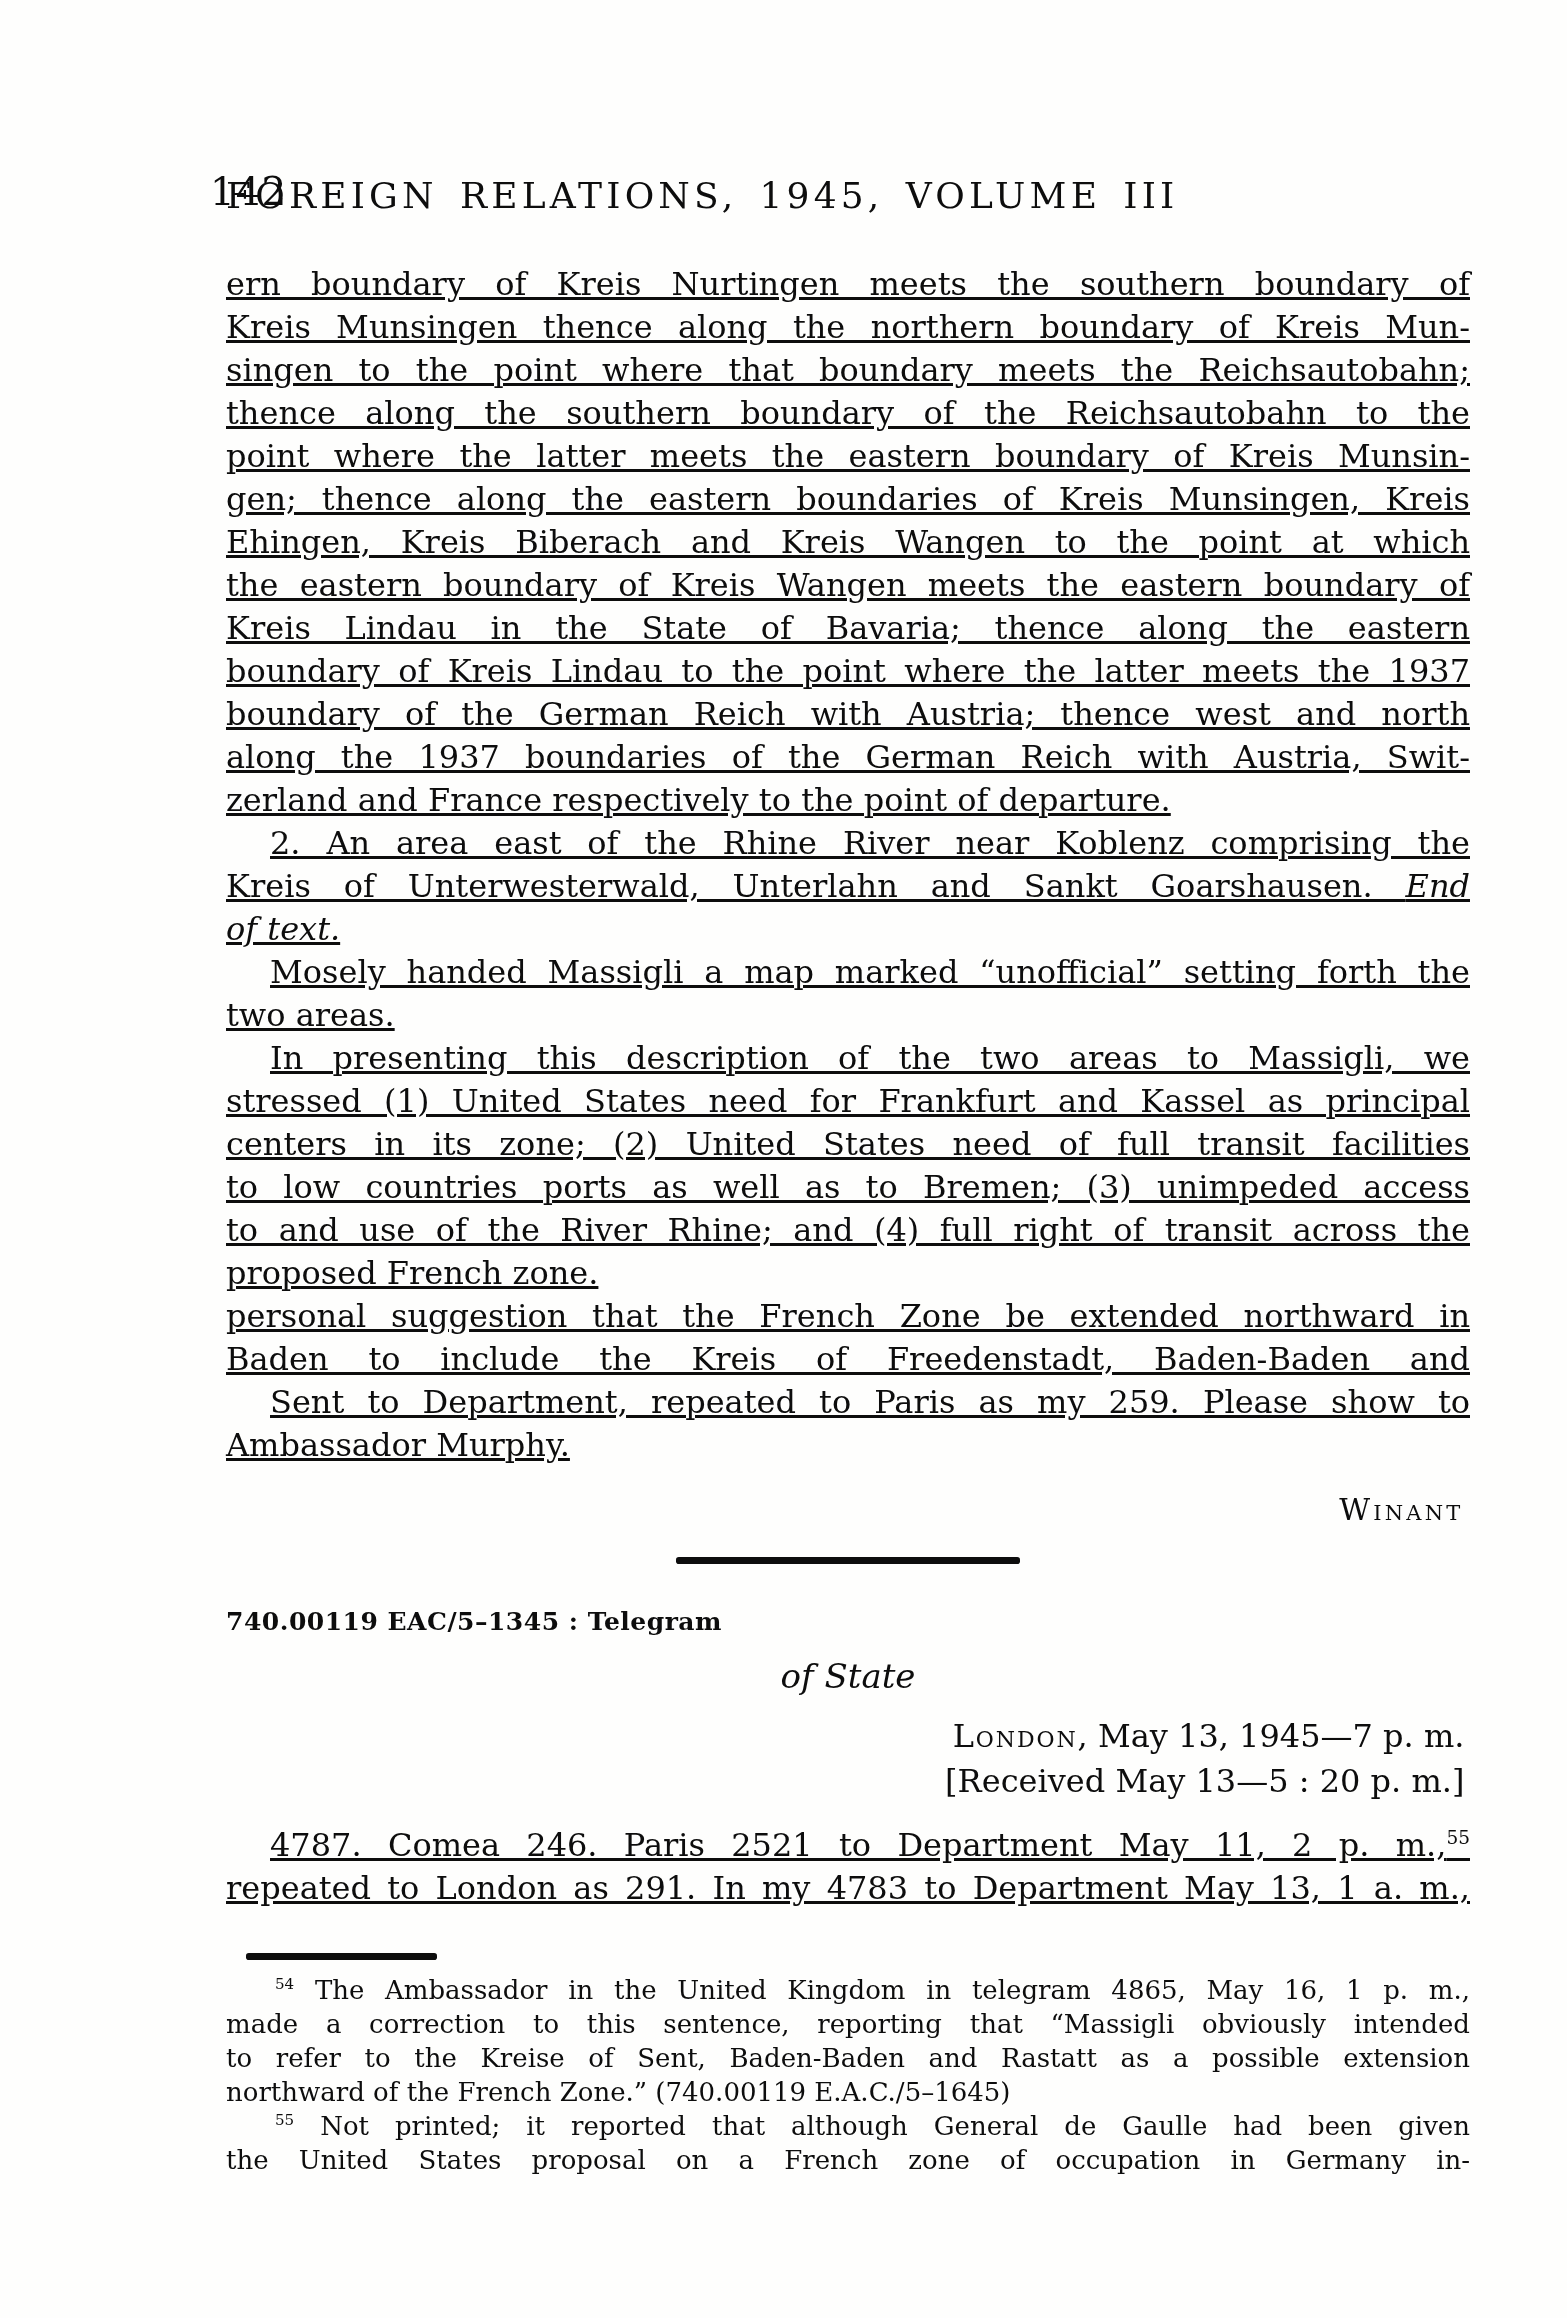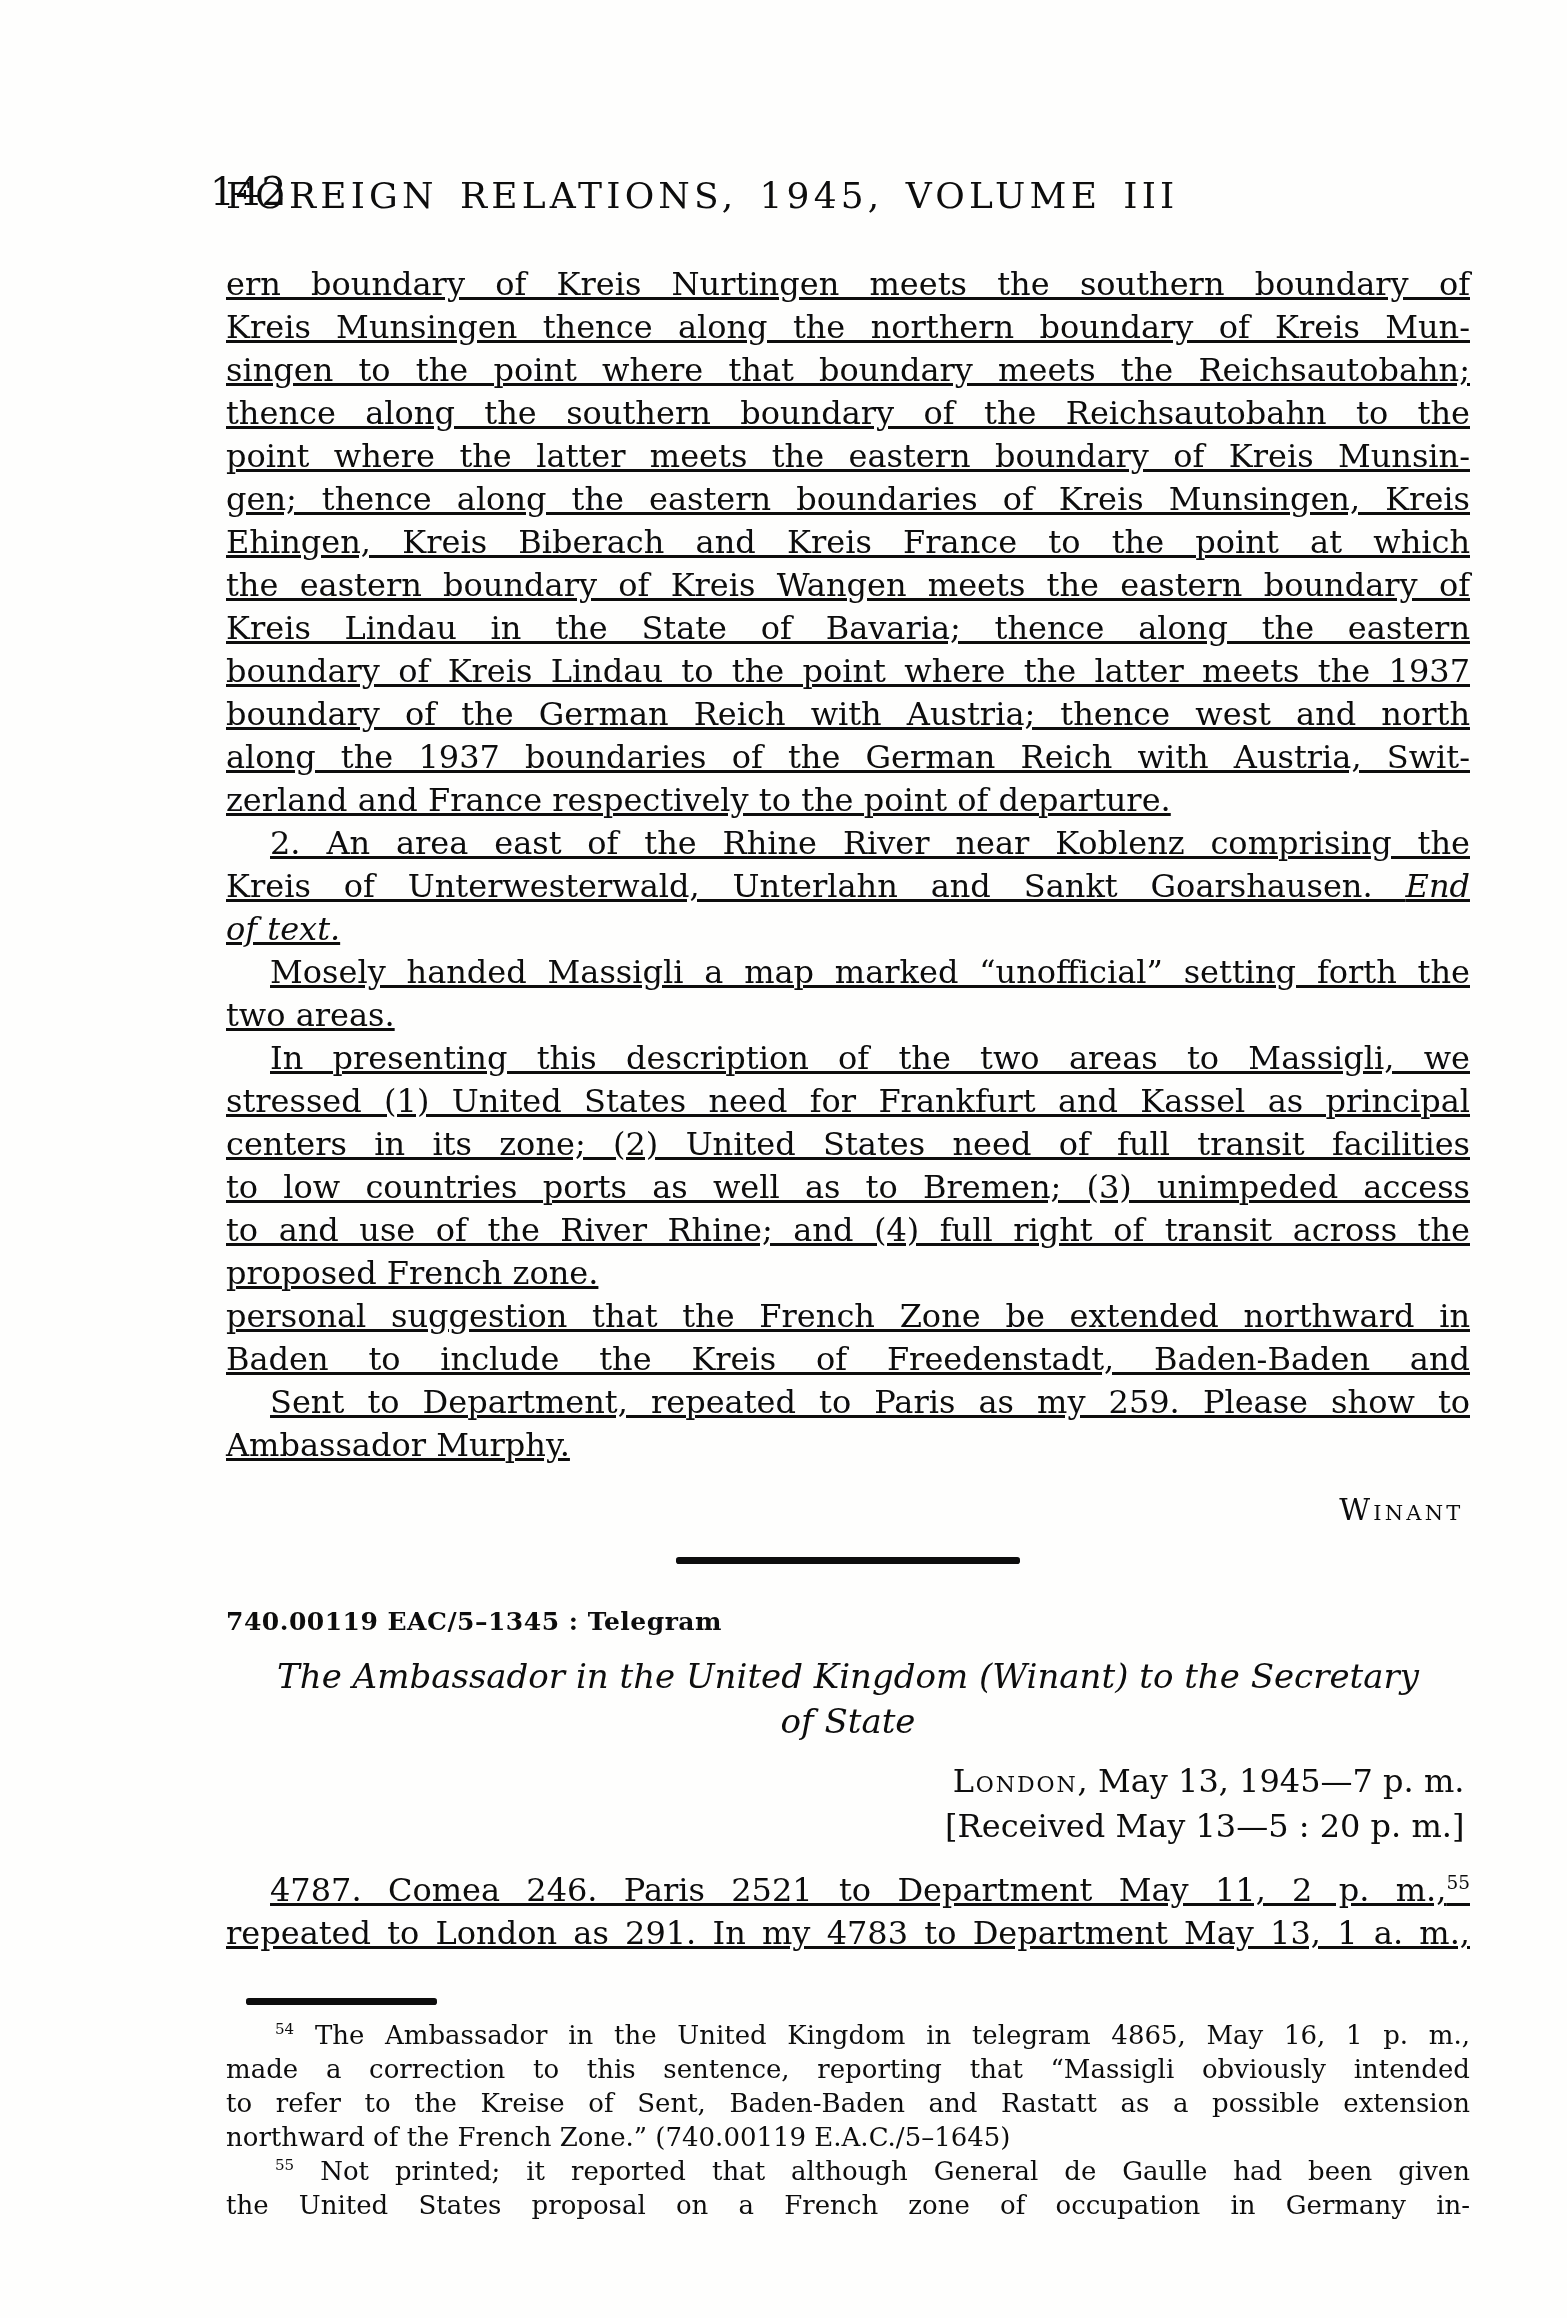--- a/index.html
+++ b/index.html
@@ -133,21 +133,21 @@
       <span class="runtitle">FOREIGN RELATIONS, 1945, VOLUME III</span>
     </div>
 
     <div>
       <div class="bline">ern boundary of Kreis Nurtingen meets the southern boundary of</div>
       <div class="bline">Kreis Munsingen thence along the northern boundary of Kreis Mun-</div>
       <div class="bline">singen to the point where that boundary meets the Reichsautobahn;</div>
       <div class="bline">thence along the southern boundary of the Reichsautobahn to the</div>
       <div class="bline">point where the latter meets the eastern boundary of Kreis Munsin-</div>
       <div class="bline">gen; thence along the eastern boundaries of Kreis Munsingen, Kreis</div>
-      <div class="bline">Ehingen, Kreis Biberach and Kreis France to the point at which</div>
+      <div class="bline">Ehingen, Kreis Biberach and Kreis Wangen to the point at which</div>
       <div class="bline">the eastern boundary of Kreis Wangen meets the eastern boundary of</div>
       <div class="bline">Kreis Lindau in the State of Bavaria; thence along the eastern</div>
       <div class="bline">boundary of Kreis Lindau to the point where the latter meets the 1937</div>
       <div class="bline">boundary of the German Reich with Austria; thence west and north</div>
       <div class="bline">along the 1937 boundaries of the German Reich with Austria, Swit-</div>
       <div class="bline last">zerland and France respectively to the point of departure.</div>
     </div>
 
     <div>
       <div class="bline indent">2. An area east of the Rhine River near Koblenz comprising the</div>
@@ -179,21 +179,20 @@
       <div class="bline last">Ambassador Murphy.</div>
     </div>
 
     <div class="signature">Winant</div>
 
     <div class="divider"></div>
 
     <div class="archref">740.00119 EAC/5–1345 : Telegram</div>
 
     <div class="docheading">
-      <div>The Ambassador in the United Kingdom (Winant) to the Secretary</div>
       <div>of State</div>
     </div>
 
     <div class="dateline">
       <div><span class="sc">London</span><span>, May 13, 1945—7 p. m.</span></div>
       <div>[Received May 13—5 : 20 p. m.]</div>
     </div>
 
     <div class="doc2body">
       <div class="bline indent"><span>4787. Comea 246. Paris 2521 to Department May 11, 2 p. m.,</span><sup class="fnref">55</sup></div>

